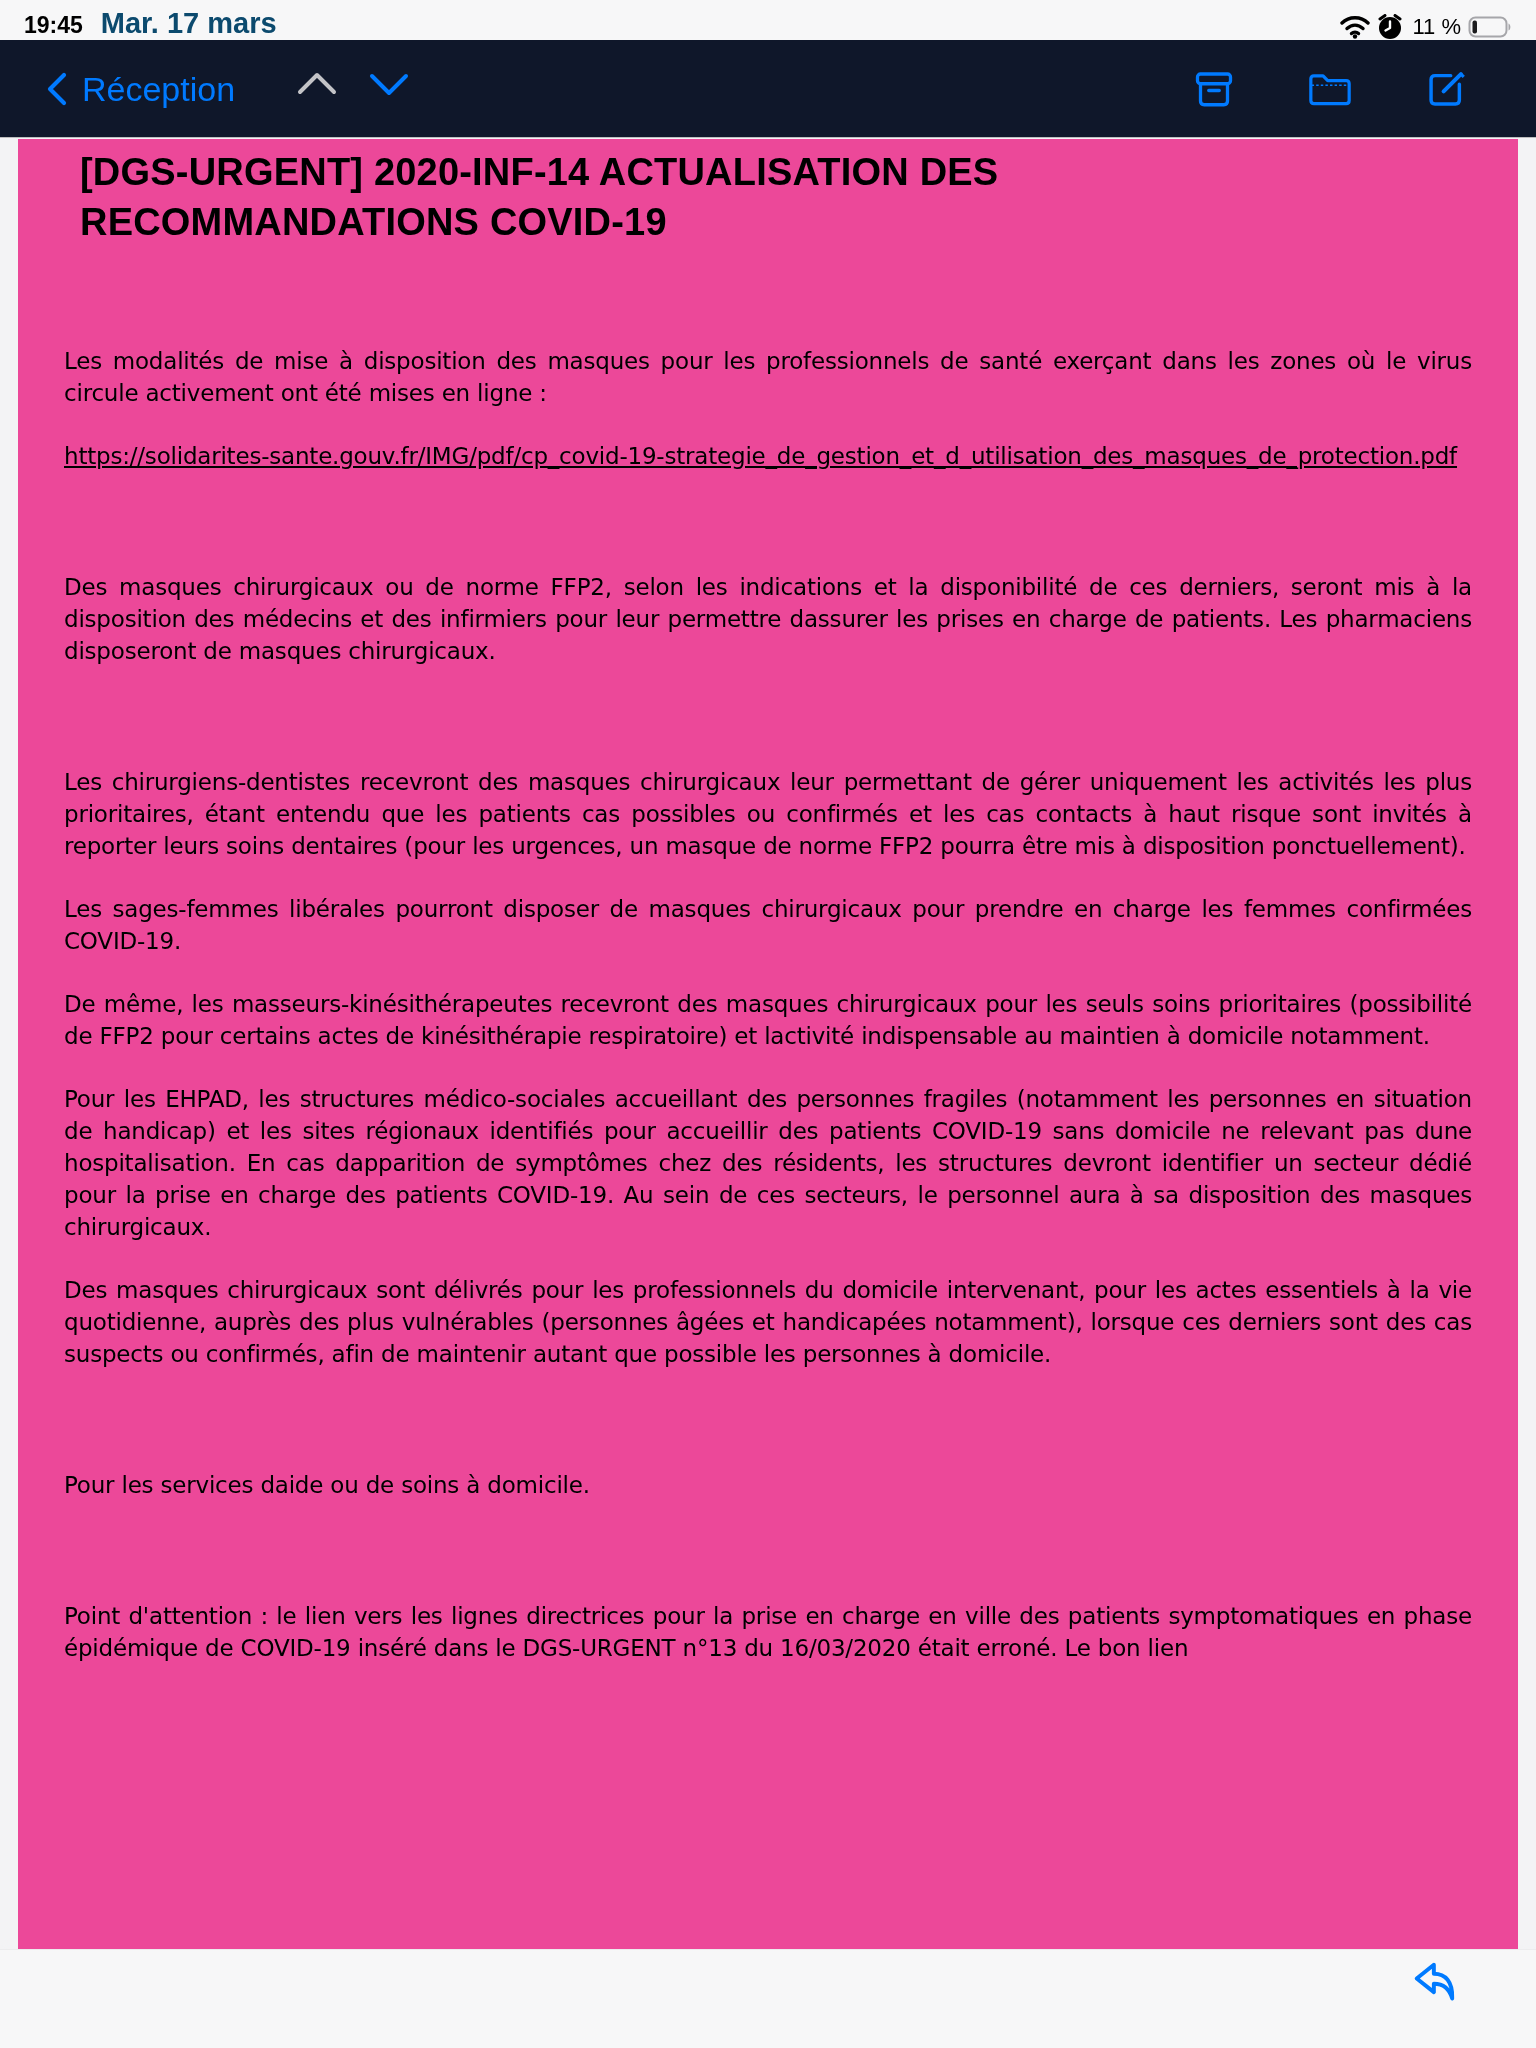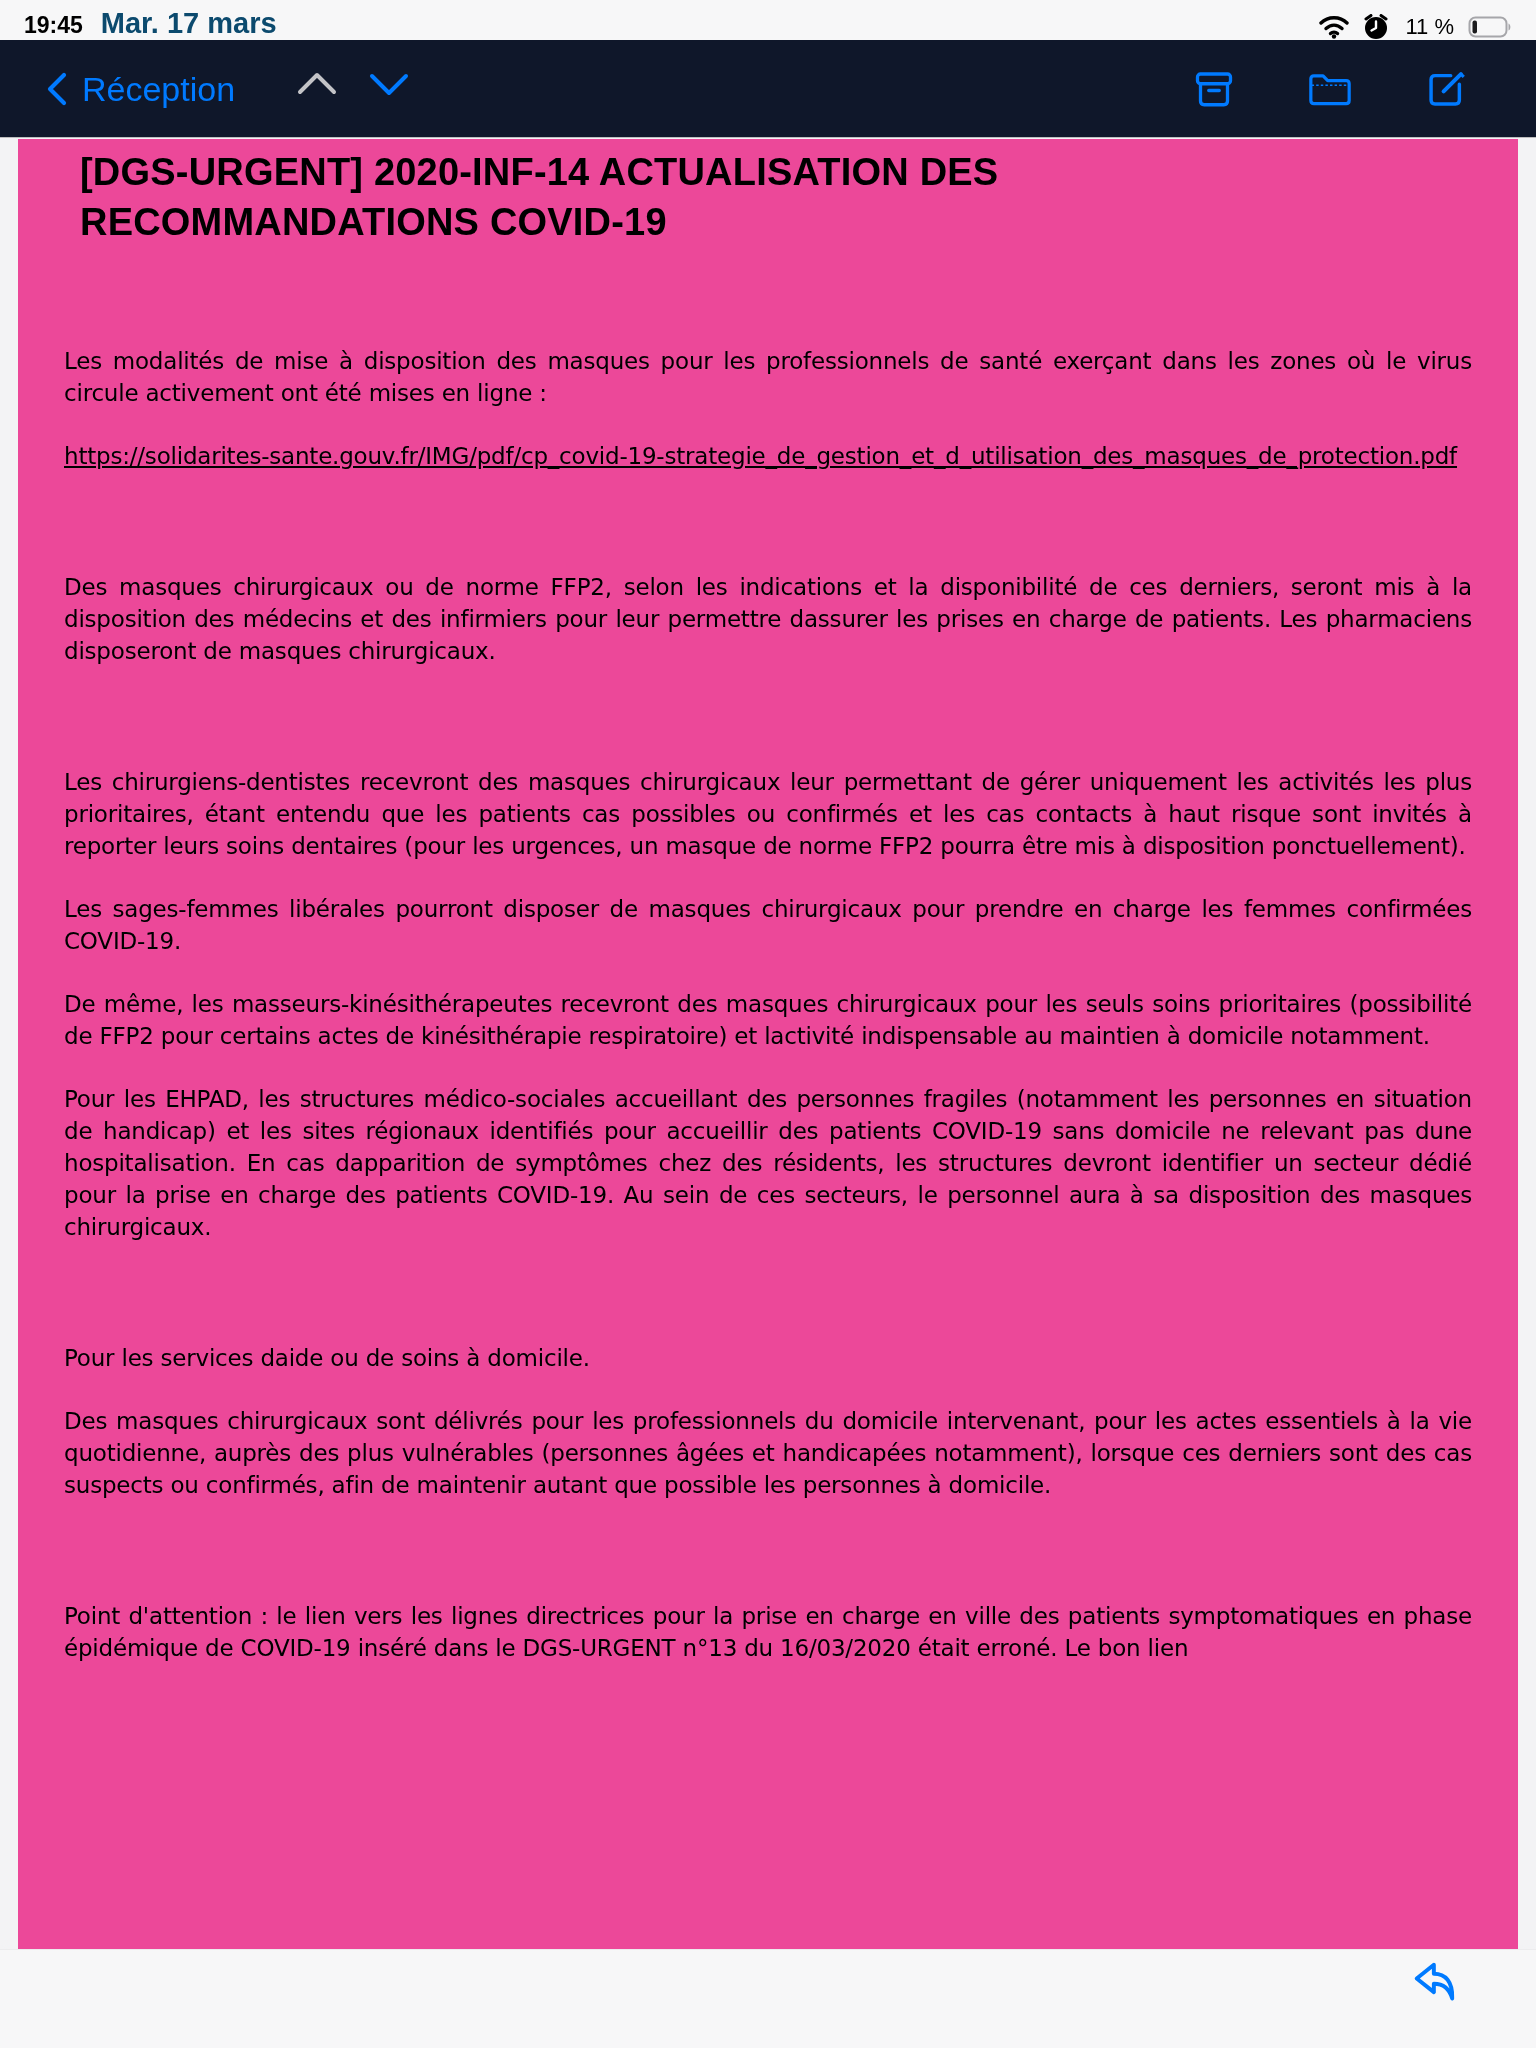--- a/index.html
+++ b/index.html
@@ -11,21 +11,21 @@
   }
   
   .statusbar{
     position:absolute;top:0;left:0;right:0;height:40px;background:#f7f7f8;
     display:flex;align-items:flex-end;justify-content:space-between;
     padding:0 24px;box-sizing:border-box;z-index:30;
   }
   .status-left{display:flex;align-items:baseline;gap:18px;}
   .status-time{font-size:23px;font-weight:700;color:#000;}
   .status-date{font-size:29px;font-weight:600;color:#0c4a6e;}
-  .status-right{display:flex;align-items:center;gap:14px;}
+  .status-right{display:flex;align-items:center;gap:7px;}
   .status-right .pct{font-size:22px;color:#000;margin-left:2px;}
   .sicon{display:block;}
   
   .navbar{
     position:absolute;top:40px;left:0;right:0;height:98px;background:#0f172a;
     border-bottom:1px solid #bdbdbf;z-index:30;box-sizing:border-box;
   }
   .back-group{position:absolute;left:46px;top:0;height:98px;display:flex;align-items:center;gap:14px;cursor:pointer;}
   .back-label{font-size:34px;color:#007aff;}
   .chev-up{position:absolute;left:296px;top:30px;}
@@ -130,22 +130,22 @@
   <div class="content">
     <div class="mailbody">
       <h1 class="subject">[DGS-URGENT] 2020-INF-14 ACTUALISATION DES RECOMMANDATIONS COVID-19</h1>
       <p class="para mt-p1">Les modalités de mise à disposition des masques pour les professionnels de santé exerçant dans les zones où le virus circule activement ont été mises en ligne :</p>
       <p class="para mt-single"><a class="mlink" href="#">https://solidarites-sante.gouv.fr/IMG/pdf/cp_covid-19-strategie_de_gestion_et_d_utilisation_des_masques_de_protection.pdf</a></p>
       <p class="para mt-double">Des masques chirurgicaux ou de norme FFP2, selon les indications et la disponibilité de ces derniers, seront mis à la disposition des médecins et des infirmiers pour leur permettre dassurer les prises en charge de patients. Les pharmaciens disposeront de masques chirurgicaux.</p>
       <p class="para mt-double">Les chirurgiens-dentistes recevront des masques chirurgicaux leur permettant de gérer uniquement les activités les plus prioritaires, étant entendu que les patients cas possibles ou confirmés et les cas contacts à haut risque sont invités à reporter leurs soins dentaires (pour les urgences, un masque de norme FFP2 pourra être mis à disposition ponctuellement).</p>
       <p class="para mt-single">Les sages-femmes libérales pourront disposer de masques chirurgicaux pour prendre en charge les femmes confirmées COVID-19.</p>
       <p class="para mt-single">De même, les masseurs-kinésithérapeutes recevront des masques chirurgicaux pour les seuls soins prioritaires (possibilité de FFP2 pour certains actes de kinésithérapie respiratoire) et lactivité indispensable au maintien à domicile notamment.</p>
       <p class="para mt-single">Pour les EHPAD, les structures médico-sociales accueillant des personnes fragiles (notamment les personnes en situation de handicap) et les sites régionaux identifiés pour accueillir des patients COVID-19 sans domicile ne relevant pas dune hospitalisation. En cas dapparition de symptômes chez des résidents, les structures devront identifier un secteur dédié pour la prise en charge des patients COVID-19. Au sein de ces secteurs, le personnel aura à sa disposition des masques chirurgicaux.</p>
+      <p class="para mt-single">Des masques chirurgicaux sont délivrés pour les professionnels du domicile intervenant, pour les actes essentiels à la vie quotidienne, auprès des plus vulnérables (personnes âgées et handicapées notamment), lorsque ces derniers sont des cas suspects ou confirmés, afin de maintenir autant que possible les personnes à domicile.</p>
       <p class="para mt-double">Pour les services daide ou de soins à domicile.</p>
-      <p class="para mt-single">Des masques chirurgicaux sont délivrés pour les professionnels du domicile intervenant, pour les actes essentiels à la vie quotidienne, auprès des plus vulnérables (personnes âgées et handicapées notamment), lorsque ces derniers sont des cas suspects ou confirmés, afin de maintenir autant que possible les personnes à domicile.</p>
       <p class="para mt-double">Point d'attention : le lien vers les lignes directrices pour la prise en charge en ville des patients symptomatiques en phase épidémique de COVID-19 inséré dans le DGS-URGENT n°13 du 16/03/2020 était erroné. Le bon lien</p>
     </div>
   </div>
 
   <div class="toolbar">
     <div class="reply-btn">
       <svg width="48" height="48" viewBox="0 0 28 28">
         <path d="M14.5 4.5 L4.5 12.5 L14.5 20.5 L14.5 15.6 C20 15.6 23.6 18.6 25.2 24.2 C25.6 14.4 21.2 9.8 14.5 9.8 Z" fill="none" stroke="#007aff" stroke-width="2.3" stroke-linejoin="round" stroke-linecap="round"></path>
       </svg>
     </div>

